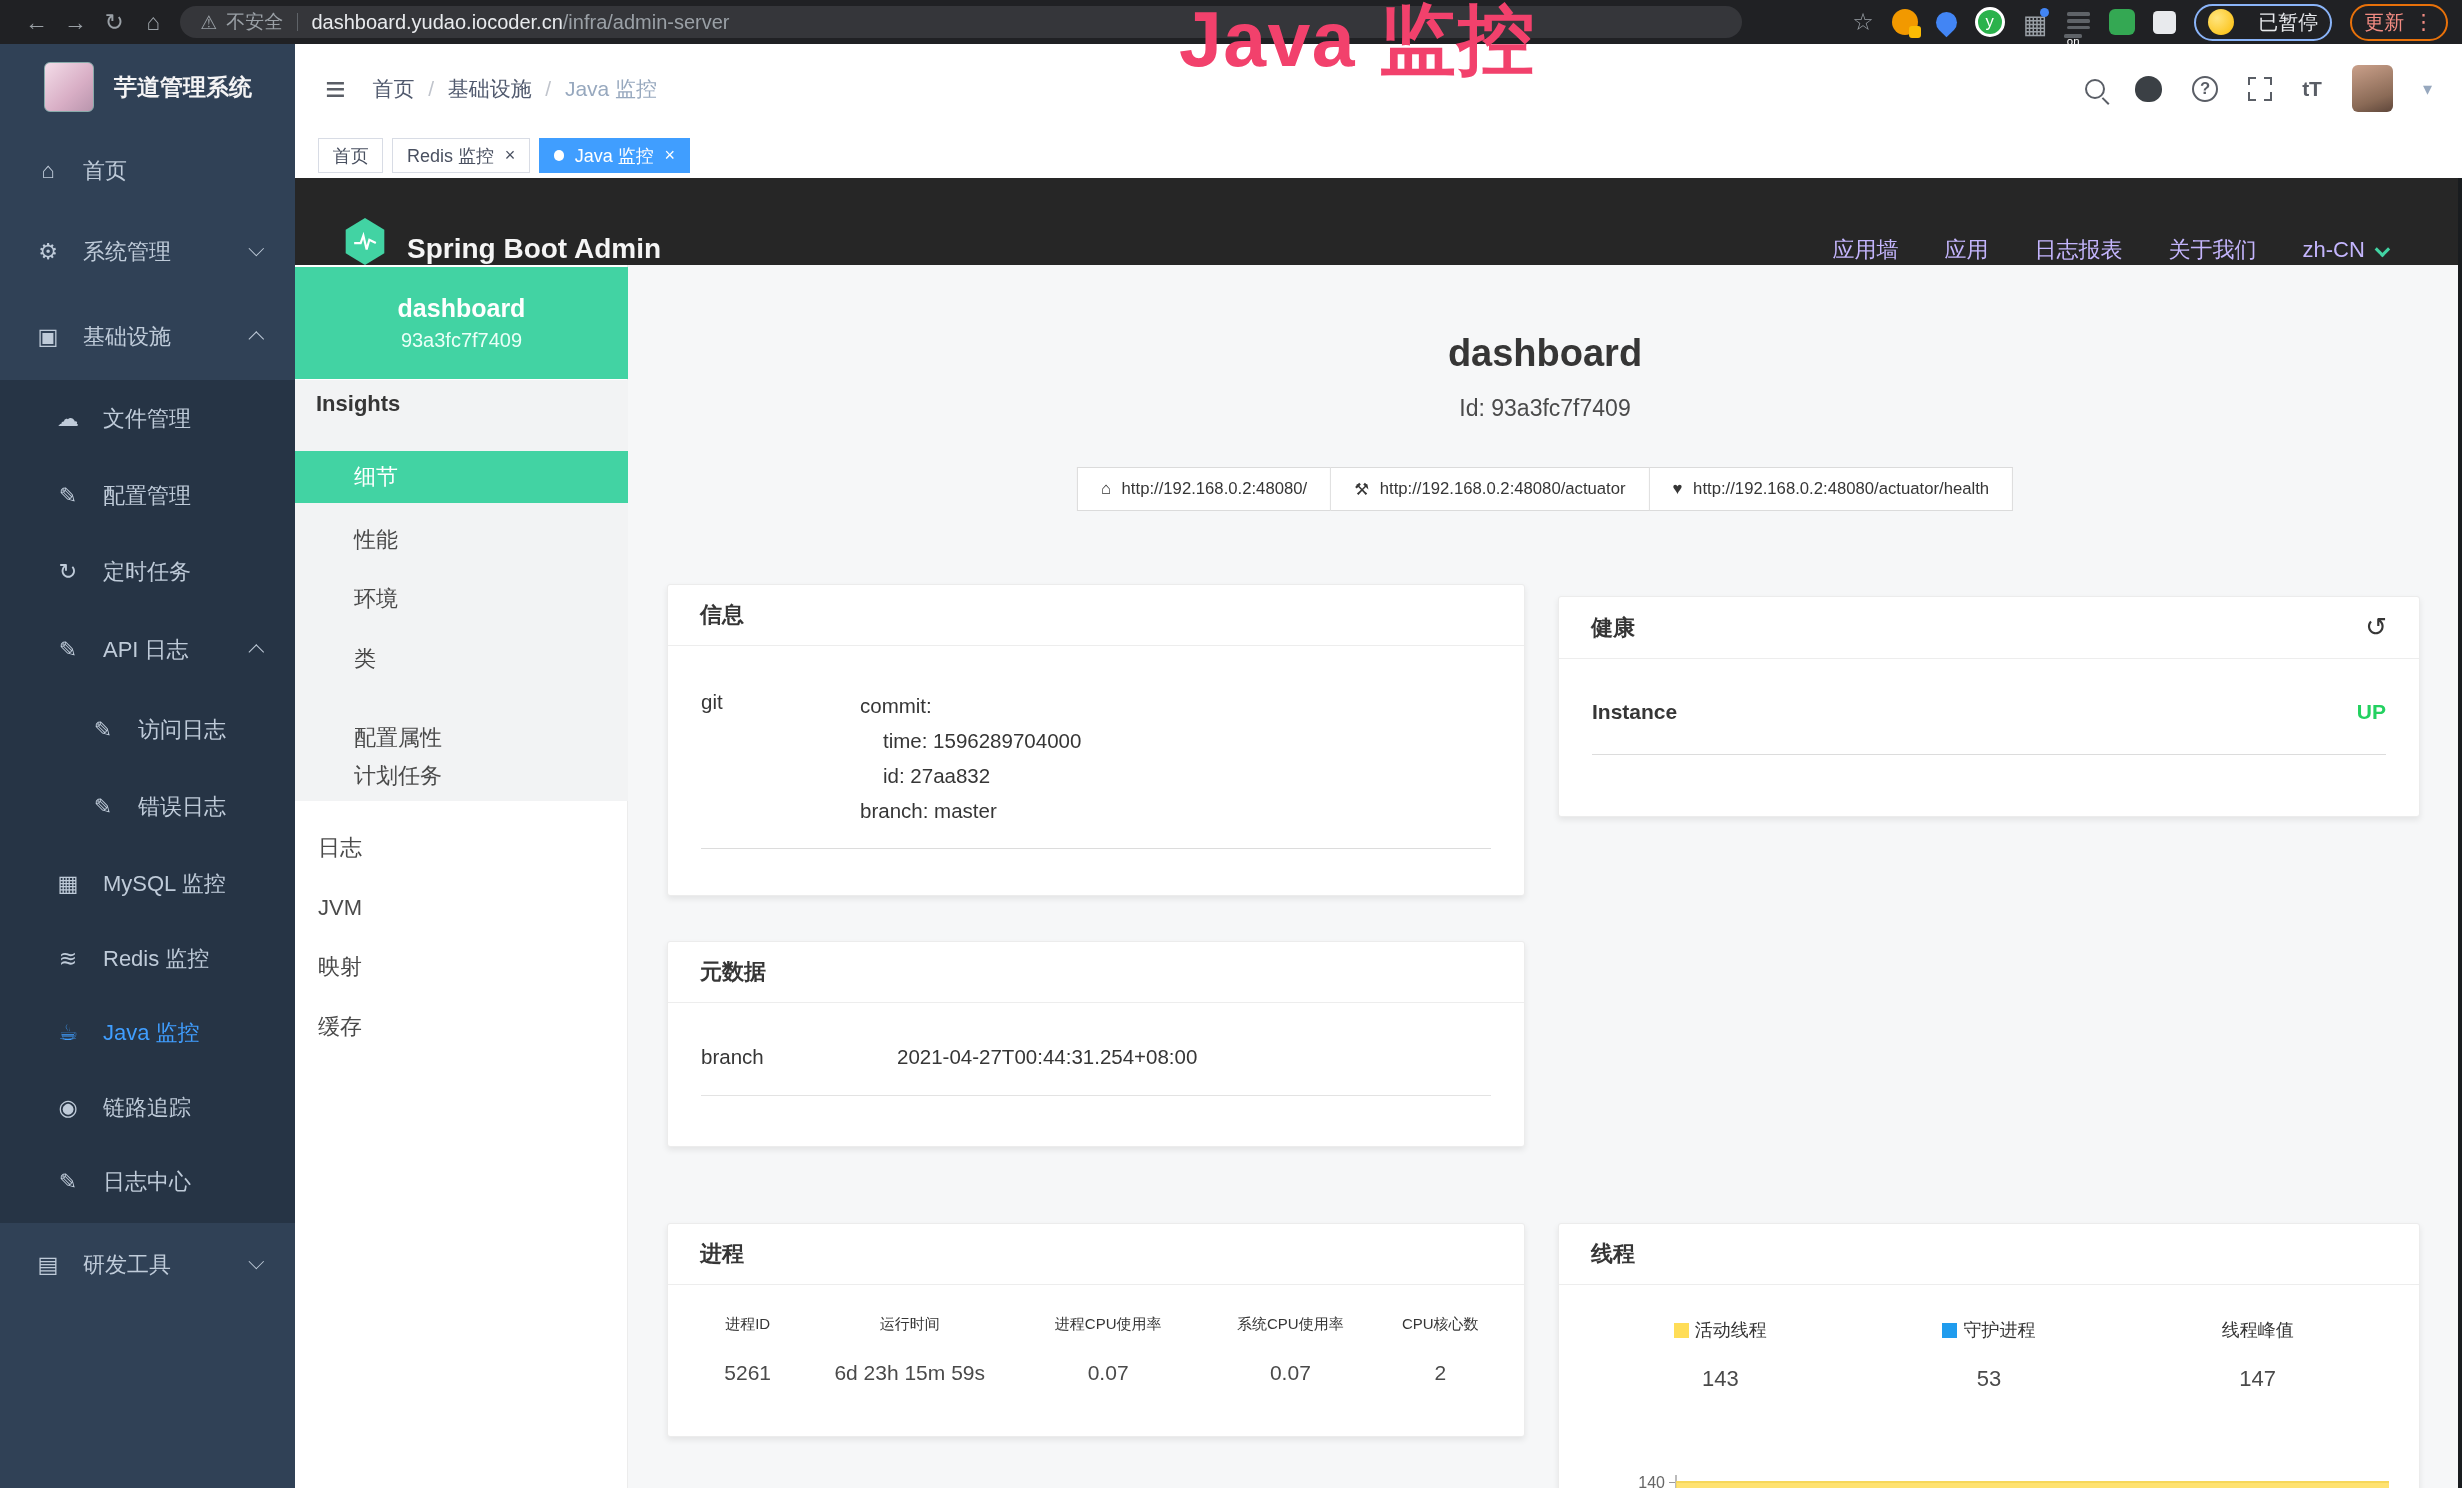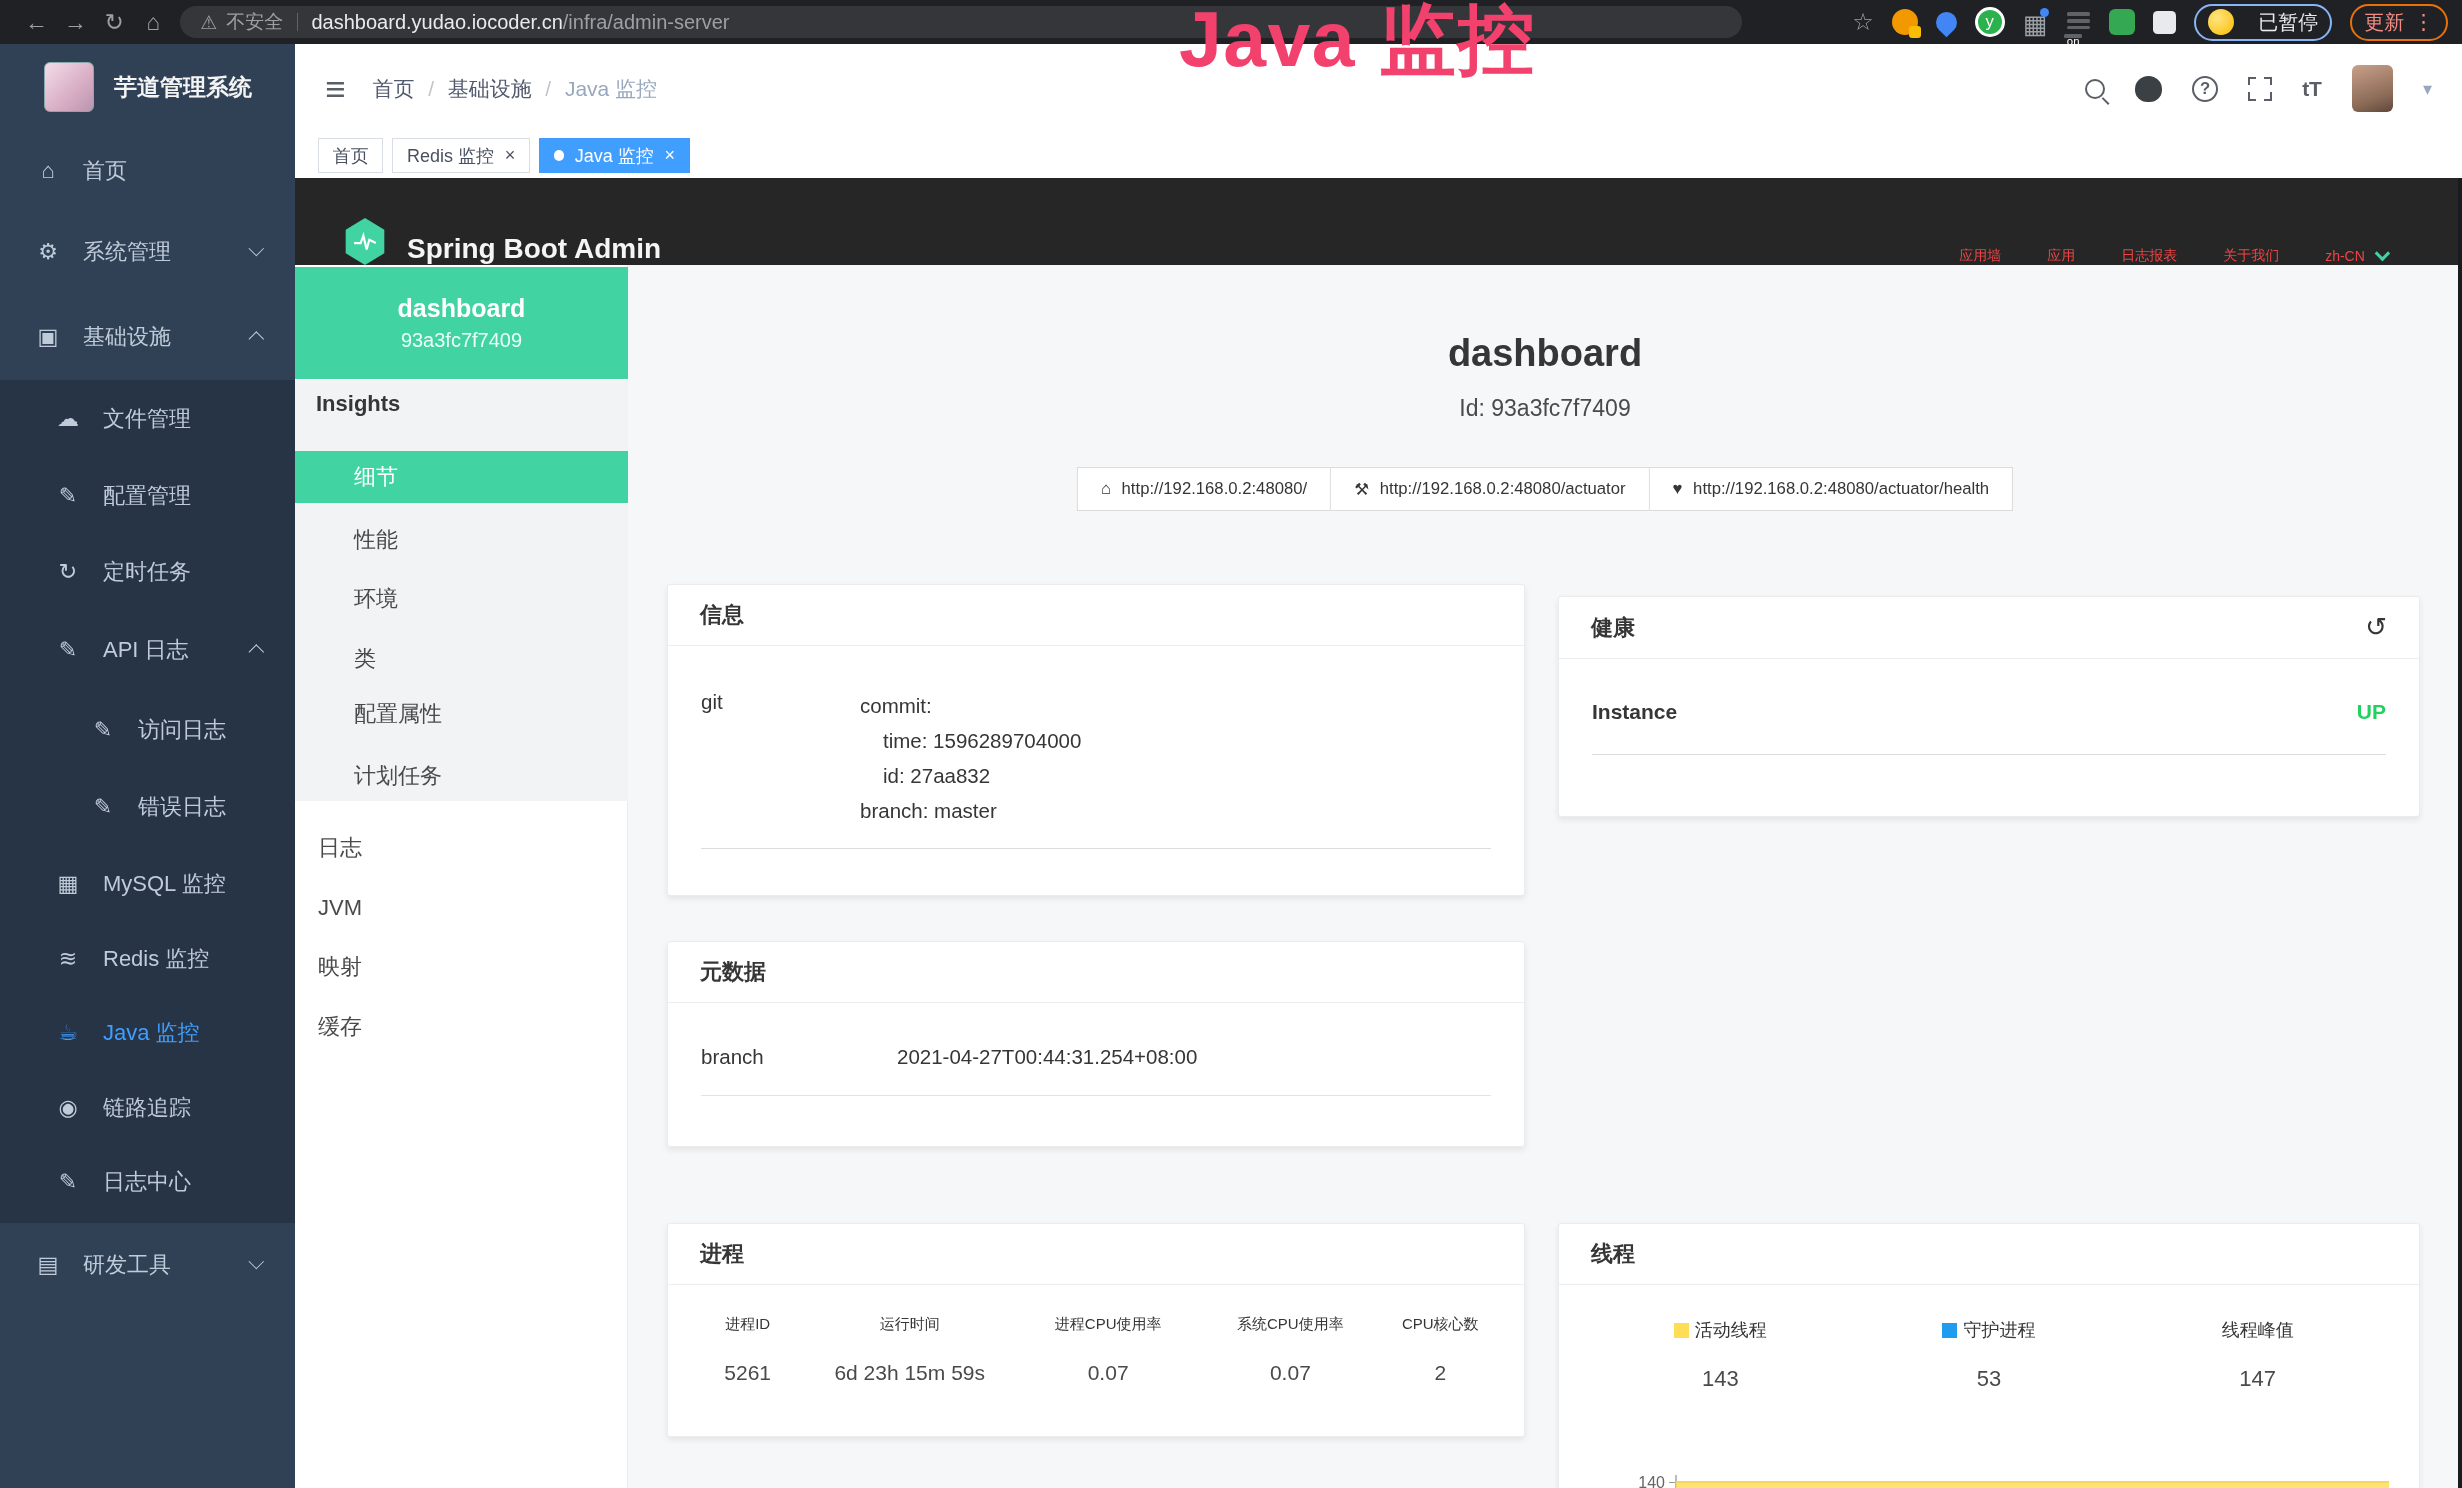--- a/index.html
+++ b/index.html
@@ -81,21 +81,21 @@
   .tag { height:35px; display:flex; align-items:center; gap:10.6px; border:0.8px solid #d8dce5; background:#fff; color:#495060; font-size:18px; padding:0 13.7px; }
   .tag .x { font-size:18px; }
   .tag.active { background:#409EFF; border-color:#409EFF; color:#fff; }
   .tag .dot { width:10.6px; height:10.6px; border-radius:50%; background:#fff; }
 
   
   .sbanav { position:absolute; left:295px; top:178px; width:2167px; height:87px; background:#262626; display:flex; align-items:flex-end; padding:0 76px 0 49px; }
   .hexlogo { width:42px; height:47px; background:#42d3a3; clip-path:polygon(50% 0%,96% 25%,96% 75%,50% 100%,4% 75%,4% 25%); display:flex; align-items:center; justify-content:center; }
   .brand { color:#f5f5f5; font-size:28px; font-weight:700; margin-left:21px; }
   .sbanav nav { margin-left:auto; display:flex; align-items:center; gap:46px; }
-  .sbanav nav .ni { color:#ef4444; font-size:14px; }
+  .sbanav nav .ni { color:#c4b5fd; font-size:22px; }
   .gchev { display:inline-block; width:10.6px; height:10.6px; border-right:3px solid #42d3a3; border-bottom:3px solid #42d3a3; transform:rotate(45deg) translateY(-3px); margin-left:10.6px; }
 
   
   .isb { position:absolute; left:295px; top:265px; width:333px; height:1223px; background:#fff; border-right:0.8px solid #ececec; }
   .ghead { position:absolute; left:0; top:1.5px; width:333px; height:112px; background:#42d3a3; display:flex; flex-direction:column; align-items:center; justify-content:center; gap:6px; }
   .ghead .nm { color:#fff; font-size:25px; font-weight:700; }
   .ghead .gid { color:#eafff7; font-size:20px; }
   .insights { position:absolute; left:0; top:115px; width:333px; height:421px; background:#f2f3f4; }
   .inslabel { position:absolute; left:21px; top:10.6px; font-size:22px; font-weight:700; color:#363636; }
   .iitem { position:absolute; left:0; width:333px; height:52px; display:flex; align-items:center; padding-left:59px; font-size:22px; color:#4a4a4a; }
@@ -333,21 +333,21 @@
     <div class="ghead">
       <span class="nm">dashboard</span>
       <span class="gid">93a3fc7f7409</span>
     </div>
     <div class="insights">
       <span class="inslabel">Insights</span>
       <div class="iitem active" style="top:71px">细节</div>
       <div class="iitem" style="top:134px">性能</div>
       <div class="iitem" style="top:193px">环境</div>
       <div class="iitem" style="top:253px">类</div>
-      <div class="iitem" style="top:308px">配置属性</div>
+      <div class="iitem" style="top:332px">配置属性</div>
       <div class="iitem" style="top:370px">计划任务</div>
     </div>
     <div class="ritem" style="top:557px">日志</div>
     <div class="ritem" style="top:617px">JVM</div>
     <div class="ritem" style="top:676px">映射</div>
     <div class="ritem" style="top:736px">缓存</div>
   </div>
 
   <div class="content">
     <div class="ititle">dashboard</div>

